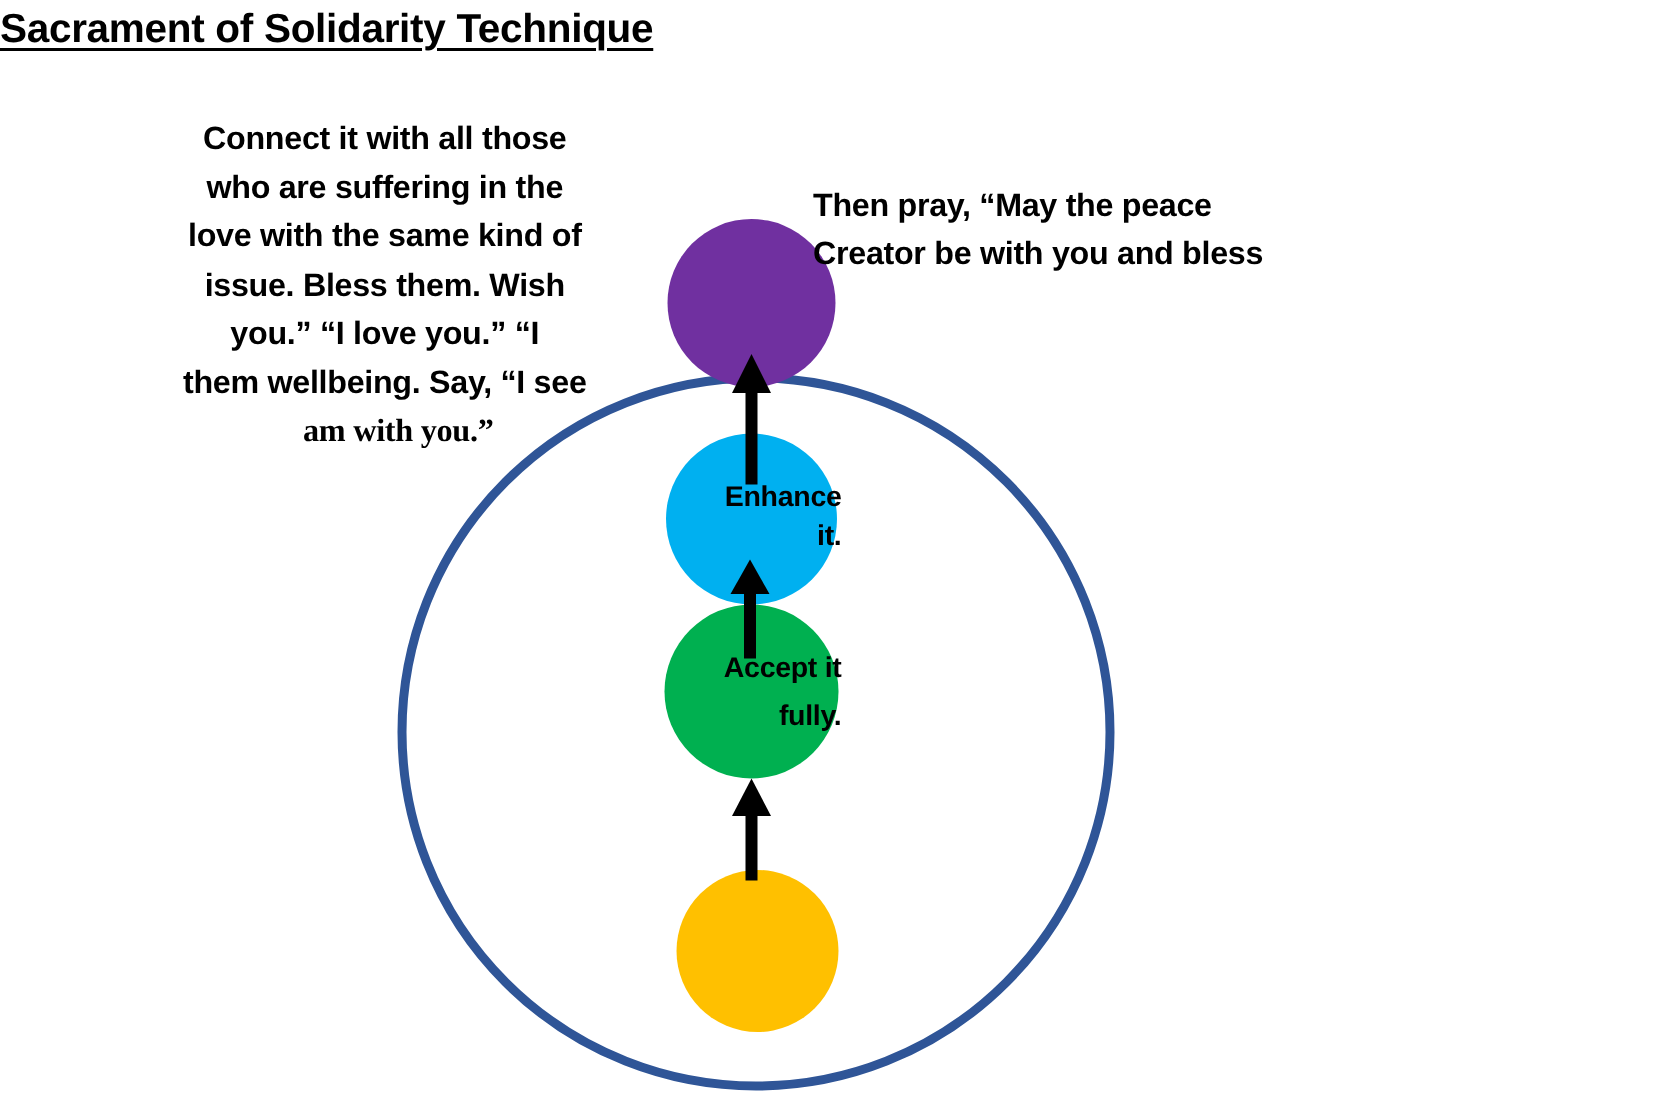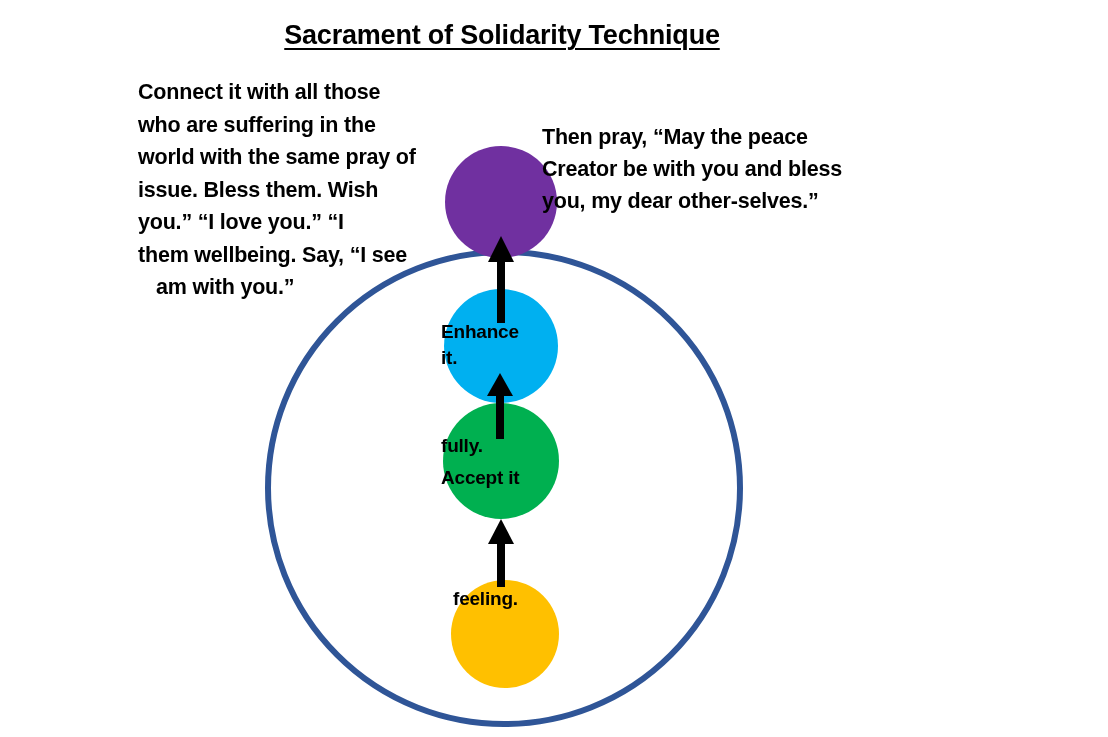--- a/index.html
+++ b/index.html
@@ -11,23 +11,22 @@
     width: 1108px;
     height: 737px;
     position: relative;
     overflow: hidden;
     font-family: "Liberation Sans", "DejaVu Sans", sans-serif;
     color: #000000;
   }
   .title {
     position: absolute;
     left: 0;
-    top: 20px;
+    top: 4px;
     width: 1004px;
-    text-align: center;
     font-size: 27px;
     font-weight: bold;
     text-decoration: underline;
     text-decoration-thickness: 2px;
     text-underline-offset: 4px;
     letter-spacing: -0.2px;
   }
   .diagram-svg {
     position: absolute;
     left: 0;
@@ -37,26 +36,26 @@
   }
   .side-text {
     position: absolute;
     font-size: 21.5px;
     font-weight: bold;
     line-height: 32.5px;
     letter-spacing: -0.2px;
     white-space: nowrap;
   }
   .side-text .line { display: block; }
-  .left-text { left: 138px; top: 76px; }
-  .left-text .indent { padding-left: 18px; }
+  .left-text { left: 122px; top: 76px; text-align: center; }
+  .left-text .indent { padding-left: 18px; font-family: Liberation Serif, serif; }
   .right-text { left: 542px; top: 121px; line-height: 32px; }
   .node-label {
     position: absolute;
-    text-align: left;
+    text-align: right;
     font-size: 19px;
     font-weight: bold;
     line-height: 32px;
     white-space: nowrap;
     letter-spacing: -0.2px;
   }
   .node-label .line { display: block; }
 </style>
 </head>
 <body>
@@ -87,38 +86,36 @@
 
   <g>
     <rect x="497" y="259" width="8" height="64" fill="#000000"></rect>
     <polygon points="501,236 488,262 514,262" fill="#000000"></polygon>
   </g>
 </svg>
 
 <div class="side-text left-text">
   <span class="line">Connect it with all those</span>
   <span class="line">who are suffering in the</span>
-  <span class="line">world with the same pray of</span>
+  <span class="line">love with the same kind of</span>
   <span class="line">issue. Bless them. Wish</span>
   <span class="line">you.” “I love you.” “I</span>
   <span class="line">them wellbeing. Say, “I see</span>
   <span class="line indent">am with you.”</span>
 </div>
 
 <div class="side-text right-text">
   <span class="line">Then pray, “May the peace</span>
   <span class="line">Creator be with you and bless</span>
-  <span class="line">you, my dear other-selves.”</span>
 </div>
 
 <div class="node-label" style="left:441px; top:316px; width:120px;">
   <span class="line">Enhance</span>
   <span class="line" style="margin-top:-6px;">it.</span>
 </div>
 
 <div class="node-label" style="left:441px; top:430px; width:120px;">
+  <span class="line">Accept it</span>
   <span class="line">fully.</span>
-  <span class="line">Accept it</span>
 </div>
 
 <div class="node-label" style="left:453px; top:583px; width:110px;">
-  <span class="line">feeling.</span>
 </div>
 
 </body></html>

